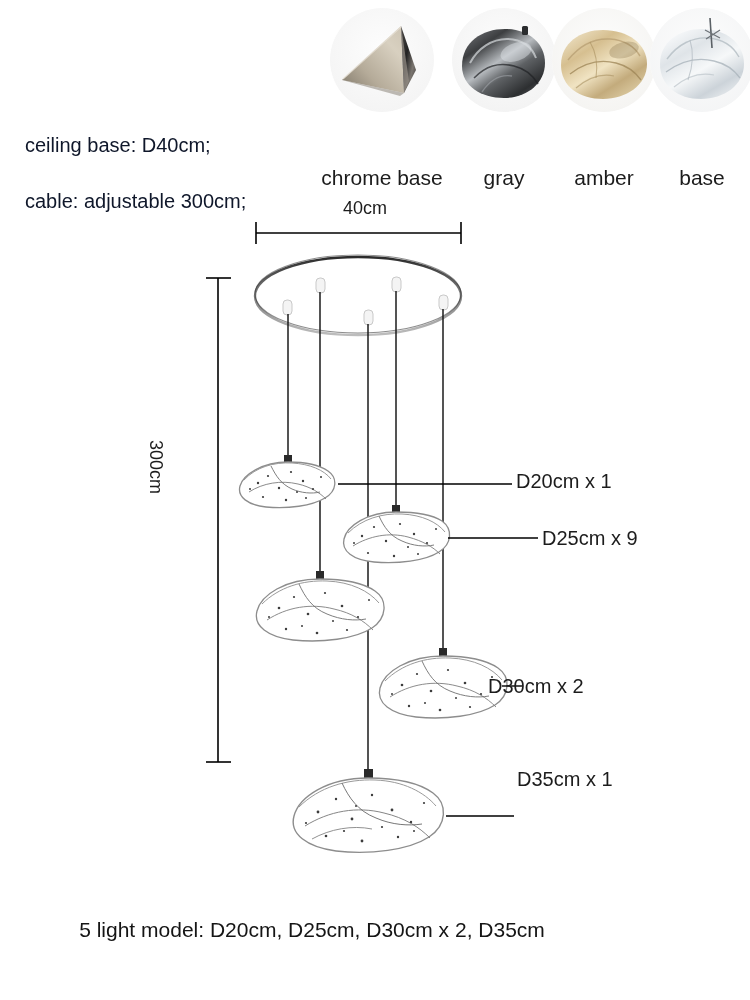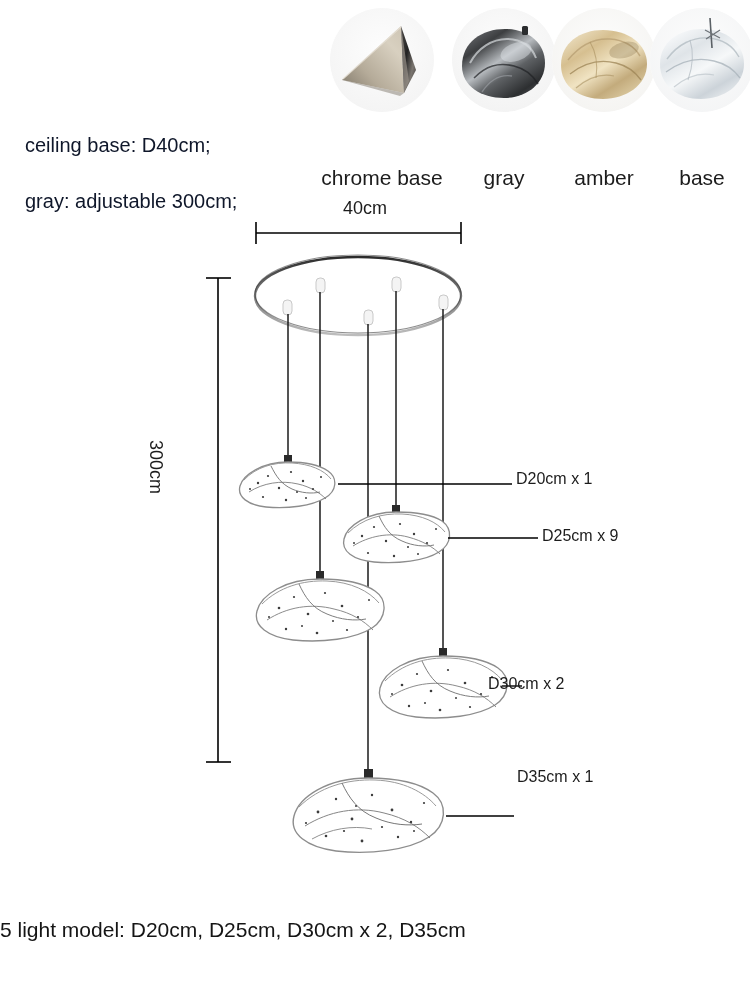--- a/index.html
+++ b/index.html
@@ -85,35 +85,36 @@
   #dim-300 {
     left: 166px;
     top: 440px;
     transform: rotate(90deg);
     transform-origin: left top;
     font-size: 18px;
   }
 
   .callout {
     position: absolute;
-    font-size: 16px;
+    font-size: 20px;
     color: #1c1c1c;
     white-space: nowrap;
   }
   #callout-d20 { left: 516px; top: 470px; }
   #callout-d25 { left: 542px; top: 527px; }
   #callout-d30 { left: 488px; top: 675px; }
   #callout-d35 { left: 517px; top: 768px; }
 
   
   #caption {
     position: absolute;
     left: 0;
     top: 918px;
     width: 624px;
+    text-align: center;
     font-size: 21px;
     color: #151515;
     white-space: nowrap;
   }
 </style>
 </head>
 <body>
 
 <div id="swatch-strip">
 
@@ -230,21 +231,21 @@
         <path d="M40,32 C44,45 43,58 38,72" stroke="#b0b9c0" stroke-width="1.1" fill="none" opacity="0.7"></path>
         <path d="M60,10 L62,40" stroke="#5b6166" stroke-width="1.6"></path>
         <path d="M55,22 L70,30 M70,22 L56,31" stroke="#6d7378" stroke-width="1.2"></path>
       </svg>
     </div>
     <div class="swatch-label">base</div>
   </div>
 </div>
 
 <div class="spec-line" id="spec-base">ceiling base: D40cm;</div>
-<div class="spec-line" id="spec-cable">gray: adjustable 300cm;</div>
+<div class="spec-line" id="spec-cable">cable: adjustable 300cm;</div>
 
 <svg id="diagram" viewBox="0 0 750 1000">
   <defs>
     <linearGradient id="baseRim" x1="0" y1="0" x2="0" y2="1">
       <stop offset="0%" stop-color="#2b2b2b"></stop>
       <stop offset="45%" stop-color="#7a7a7a"></stop>
       <stop offset="100%" stop-color="#bdbdbd"></stop>
     </linearGradient>
   </defs>
 

